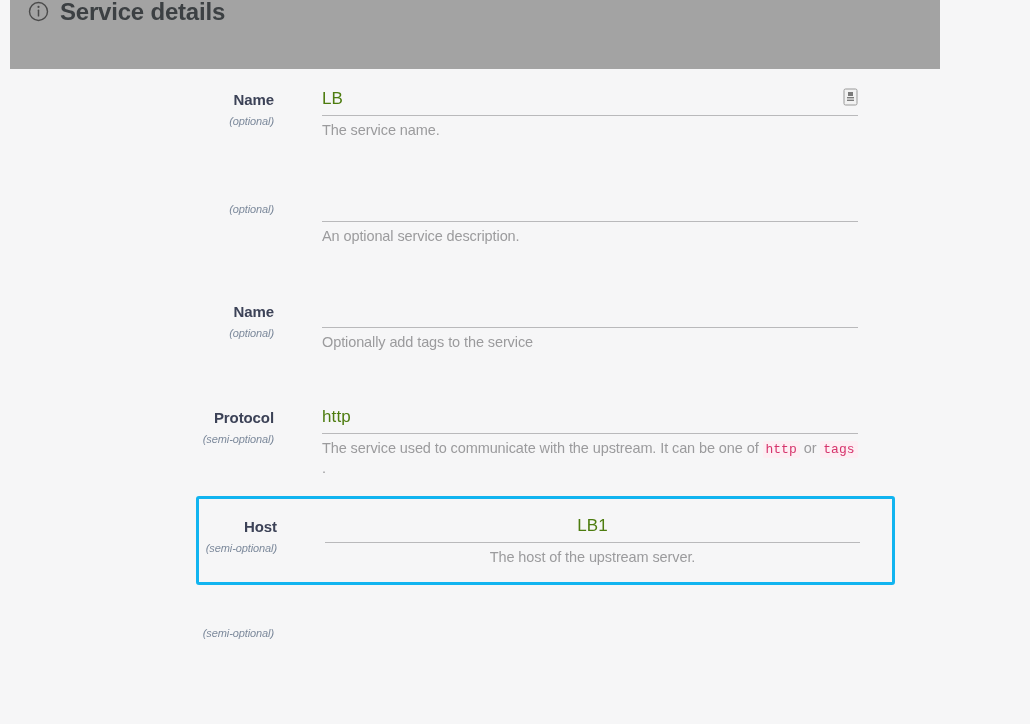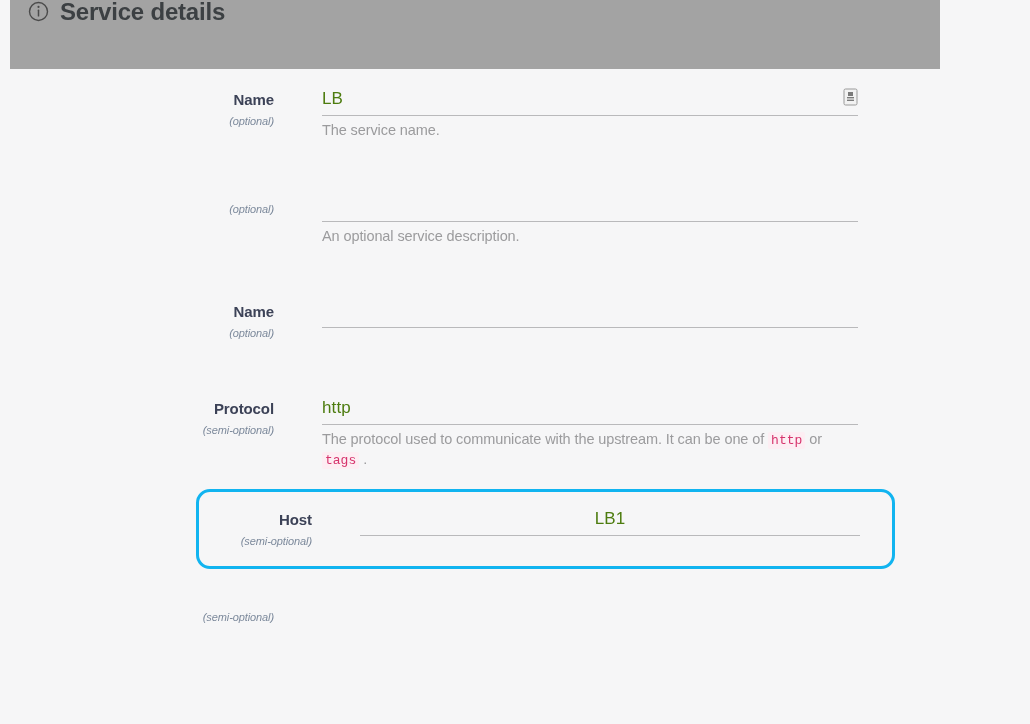--- a/index.html
+++ b/index.html
@@ -125,25 +125,24 @@
     letter-spacing: 0;
   }
 
   
   .row-gap-lg { padding-bottom: 36px; }
   .row-gap-md { padding-bottom: 19px; }
 
   
   .field-row.highlighted {
     border: 3px solid #11b4f0;
-    border-radius: 14px;
+    border-radius: 3px;
     margin-left: 196px;
     margin-right: 135px;
     padding-bottom: 16px;
-    padding-left: 35px;
   }
   .field-row.highlighted .label-col {
     width: 106px;
     flex: 0 0 106px;
     padding-right: 28px;
     padding-top: 19px;
   }
   .field-row.highlighted .input-col {
     padding-right: 32px;
     padding-top: 15px;
@@ -205,45 +204,51 @@
 
   <div class="field-row row-gap-lg">
     <div class="label-col">
       <div class="field-label">Name</div>
       <div class="field-optional">(optional)</div>
     </div>
     <div class="input-col">
       <div class="input-line">
         <div class="input-value"></div>
       </div>
+      <div class="help-text">
+        <span>Optionally add tags to the service</span>
+      </div>
     </div>
   </div>
 
   <div class="field-row row-gap-md">
     <div class="label-col">
       <div class="field-label">Protocol</div>
       <div class="field-optional">(semi-optional)</div>
     </div>
     <div class="input-col">
       <div class="input-line">
         <div class="input-value">http</div>
       </div>
-      <div class="help-text"><span>The protocol used to communicate with the upstream. It can be one of </span><code class="inline-code">http</code><span> or </span><code class="inline-code">tags</code><span> .</span></div>
+      <div class="help-text"><span>The service used to communicate with the upstream. It can be one of </span><code class="inline-code">http</code><span> or </span><code class="inline-code">tags</code><span> .</span></div>
     </div>
   </div>
 
   <div class="field-row highlighted">
     <div class="label-col">
       <div class="field-label">Host</div>
       <div class="field-optional">(semi-optional)</div>
     </div>
     <div class="input-col">
       <div class="input-line">
         <div class="input-value">LB1</div>
       </div>
+      <div class="help-text">
+        <span>The host of the upstream server.</span>
+      </div>
     </div>
   </div>
 
   <div class="field-row row-gap-md" style="padding-top:14px;">
     <div class="label-col">
       <div class="field-optional">(semi-optional)</div>
     </div>
   </div>
 
 </div>

